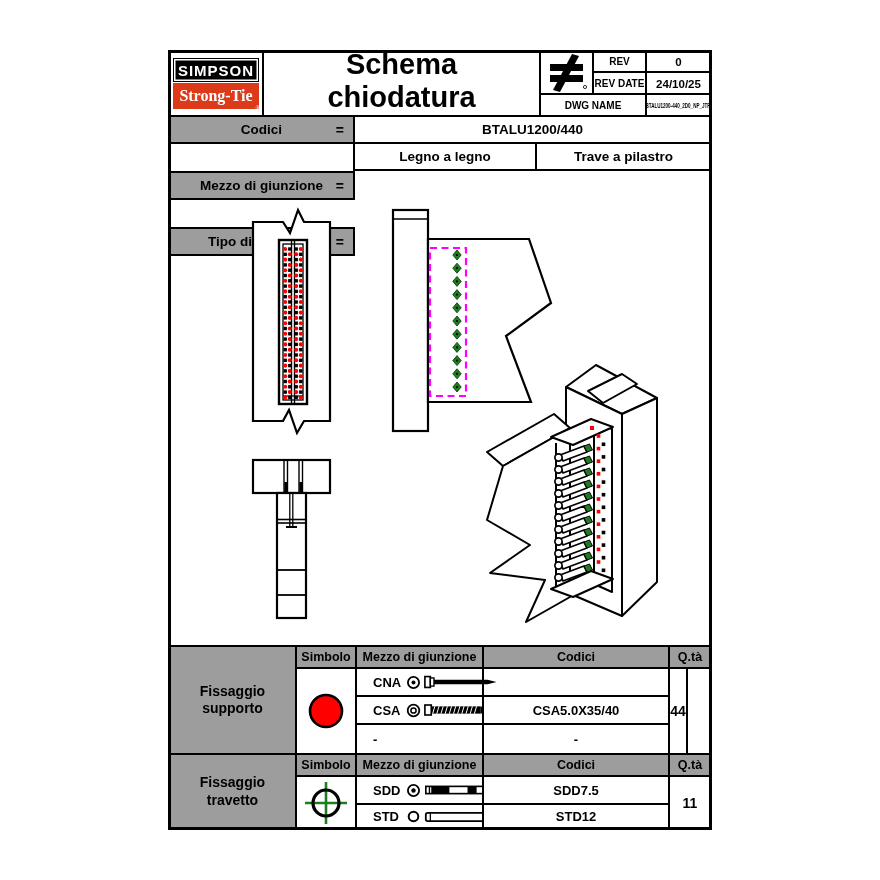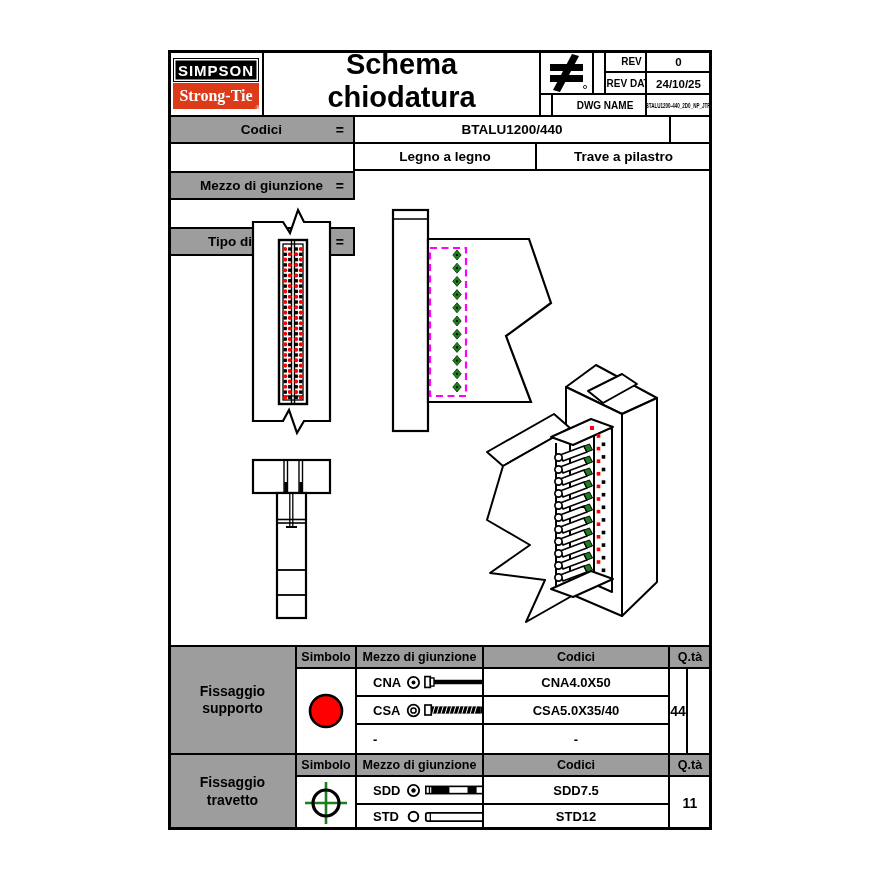--- a/index.html
+++ b/index.html
@@ -15,21 +15,21 @@
   .logo-cell{flex-direction:column;justify-content:center;gap:1px;border-right:2px solid #000;}
   .simpson{background:#000;color:#fff;font-weight:bold;font-size:15px;letter-spacing:1px;
            width:84px;height:22px;display:flex;align-items:center;justify-content:center;
            border:1px solid #000;box-shadow:inset 0 0 0 1.5px #fff;}
   .strongtie{background:#dd3a1a;color:#fff;font-family:"Liberation Serif",serif;font-weight:bold;
              font-size:16px;width:86px;height:26px;display:flex;align-items:center;justify-content:center;
              position:relative;}
   .strongtie .reg{position:absolute;right:-1px;bottom:-2px;font-size:6px;color:#dd3a1a;}
   .title-cell{font-size:29px;font-weight:bold;}
   .title-cell span{border-bottom:3px solid #000;padding:0 5px 3px;}
-  .rev-lbl{font-size:10px;font-weight:bold;margin-left:12px;}
+  .rev-lbl{font-size:10px;font-weight:bold;}
   .rev-val{font-size:11.5px;font-weight:bold;}
   .dwg-val{font-size:6.5px;font-weight:bold;overflow:hidden;}
   .dwg-val span{transform:scaleX(0.70);transform-origin:50% 50%;white-space:nowrap;}
   
   .info-lbl{font-size:13.5px;font-weight:bold;position:relative;}
   .info-lbl .eq{position:absolute;right:9px;top:50%;transform:translateY(-50%);font-size:14px;}
   .info-val{font-size:13.5px;font-weight:bold;}
   
   .tbl-hdr{font-size:12.5px;font-weight:bold;}
   .tbl-title{font-size:14px;font-weight:bold;}
@@ -72,21 +72,21 @@
   <div class="cell rev-val" style="left:477px;top:21px;width:67px;height:26px;text-align:right;">24/10/25</div>
   <div class="cell rev-lbl" style="left:371px;top:43px;width:108px;height:24px;">DWG NAME</div>
   <div class="cell dwg-val" style="left:477px;top:43px;width:67px;height:24px;">
     <span>C_BTALU1200-440_2D0_NP_JTP=IT</span>
   </div>
 
   <div class="cell gray info-lbl" style="left:0;top:65px;width:187px;height:29px;">
     <span>Codici</span>
     <span class="eq">=</span>
   </div>
-  <div class="cell info-val" style="left:185px;top:65px;width:318px;height:29px;">BTALU1200/440</div>
+  <div class="cell info-val" style="left:185px;top:65px;width:359px;height:29px;">BTALU1200/440</div>
 
   <div class="cell gray info-lbl" style="left:0;top:92px;width:187px;height:29px;">
     <span>Mezzo di giunzione</span>
     <span class="eq">=</span>
   </div>
   <div class="cell info-val" style="left:185px;top:92px;width:184px;height:29px;">Legno a legno</div>
   <div class="cell info-val" style="left:367px;top:92px;width:177px;height:29px;">Trave a pilastro</div>
 
   <div class="cell gray info-lbl" style="left:0;top:119px;width:187px;height:29px;">
     <span>Tipo di fissaggio</span>
@@ -395,21 +395,20 @@
           <line x1="48.8" y1="4.8" x2="46.3" y2="13.2" stroke="#fff" stroke-width="1.1"></line>
           <line x1="53.4" y1="4.8" x2="50.9" y2="13.2" stroke="#fff" stroke-width="1.1"></line>
           <line x1="58" y1="4.8" x2="55.5" y2="13.2" stroke="#fff" stroke-width="1.1"></line>
         </g>
     </svg>
   </div>
   <div class="cell mezzo-cell" style="left:187px;top:673px;width:129px;height:32px;">
     <span class="flbl">-</span>
   </div>
 
-  <div class="cell code-cell" style="left:314px;top:617px;width:188px;height:30px;">CNA4.0X50</div>
   <div class="cell code-cell" style="left:314px;top:645px;width:188px;height:30px;">CSA5.0X35/40</div>
   <div class="cell code-cell" style="left:314px;top:673px;width:188px;height:32px;">-</div>
 
   <div class="cell qty-cell" style="left:500px;top:617px;width:20px;height:88px;">44</div>
 
   <div class="cell gray tbl-title pre" style="left:0;top:703px;width:129px;height:77px;">Fissaggio
 travetto</div>
   <div class="cell gray tbl-hdr" style="left:127px;top:703px;width:62px;height:24px;">Simbolo</div>
   <div class="cell gray tbl-hdr" style="left:187px;top:703px;width:129px;height:24px;">Mezzo di giunzione</div>
   <div class="cell gray tbl-hdr" style="left:314px;top:703px;width:188px;height:24px;">Codici</div>

